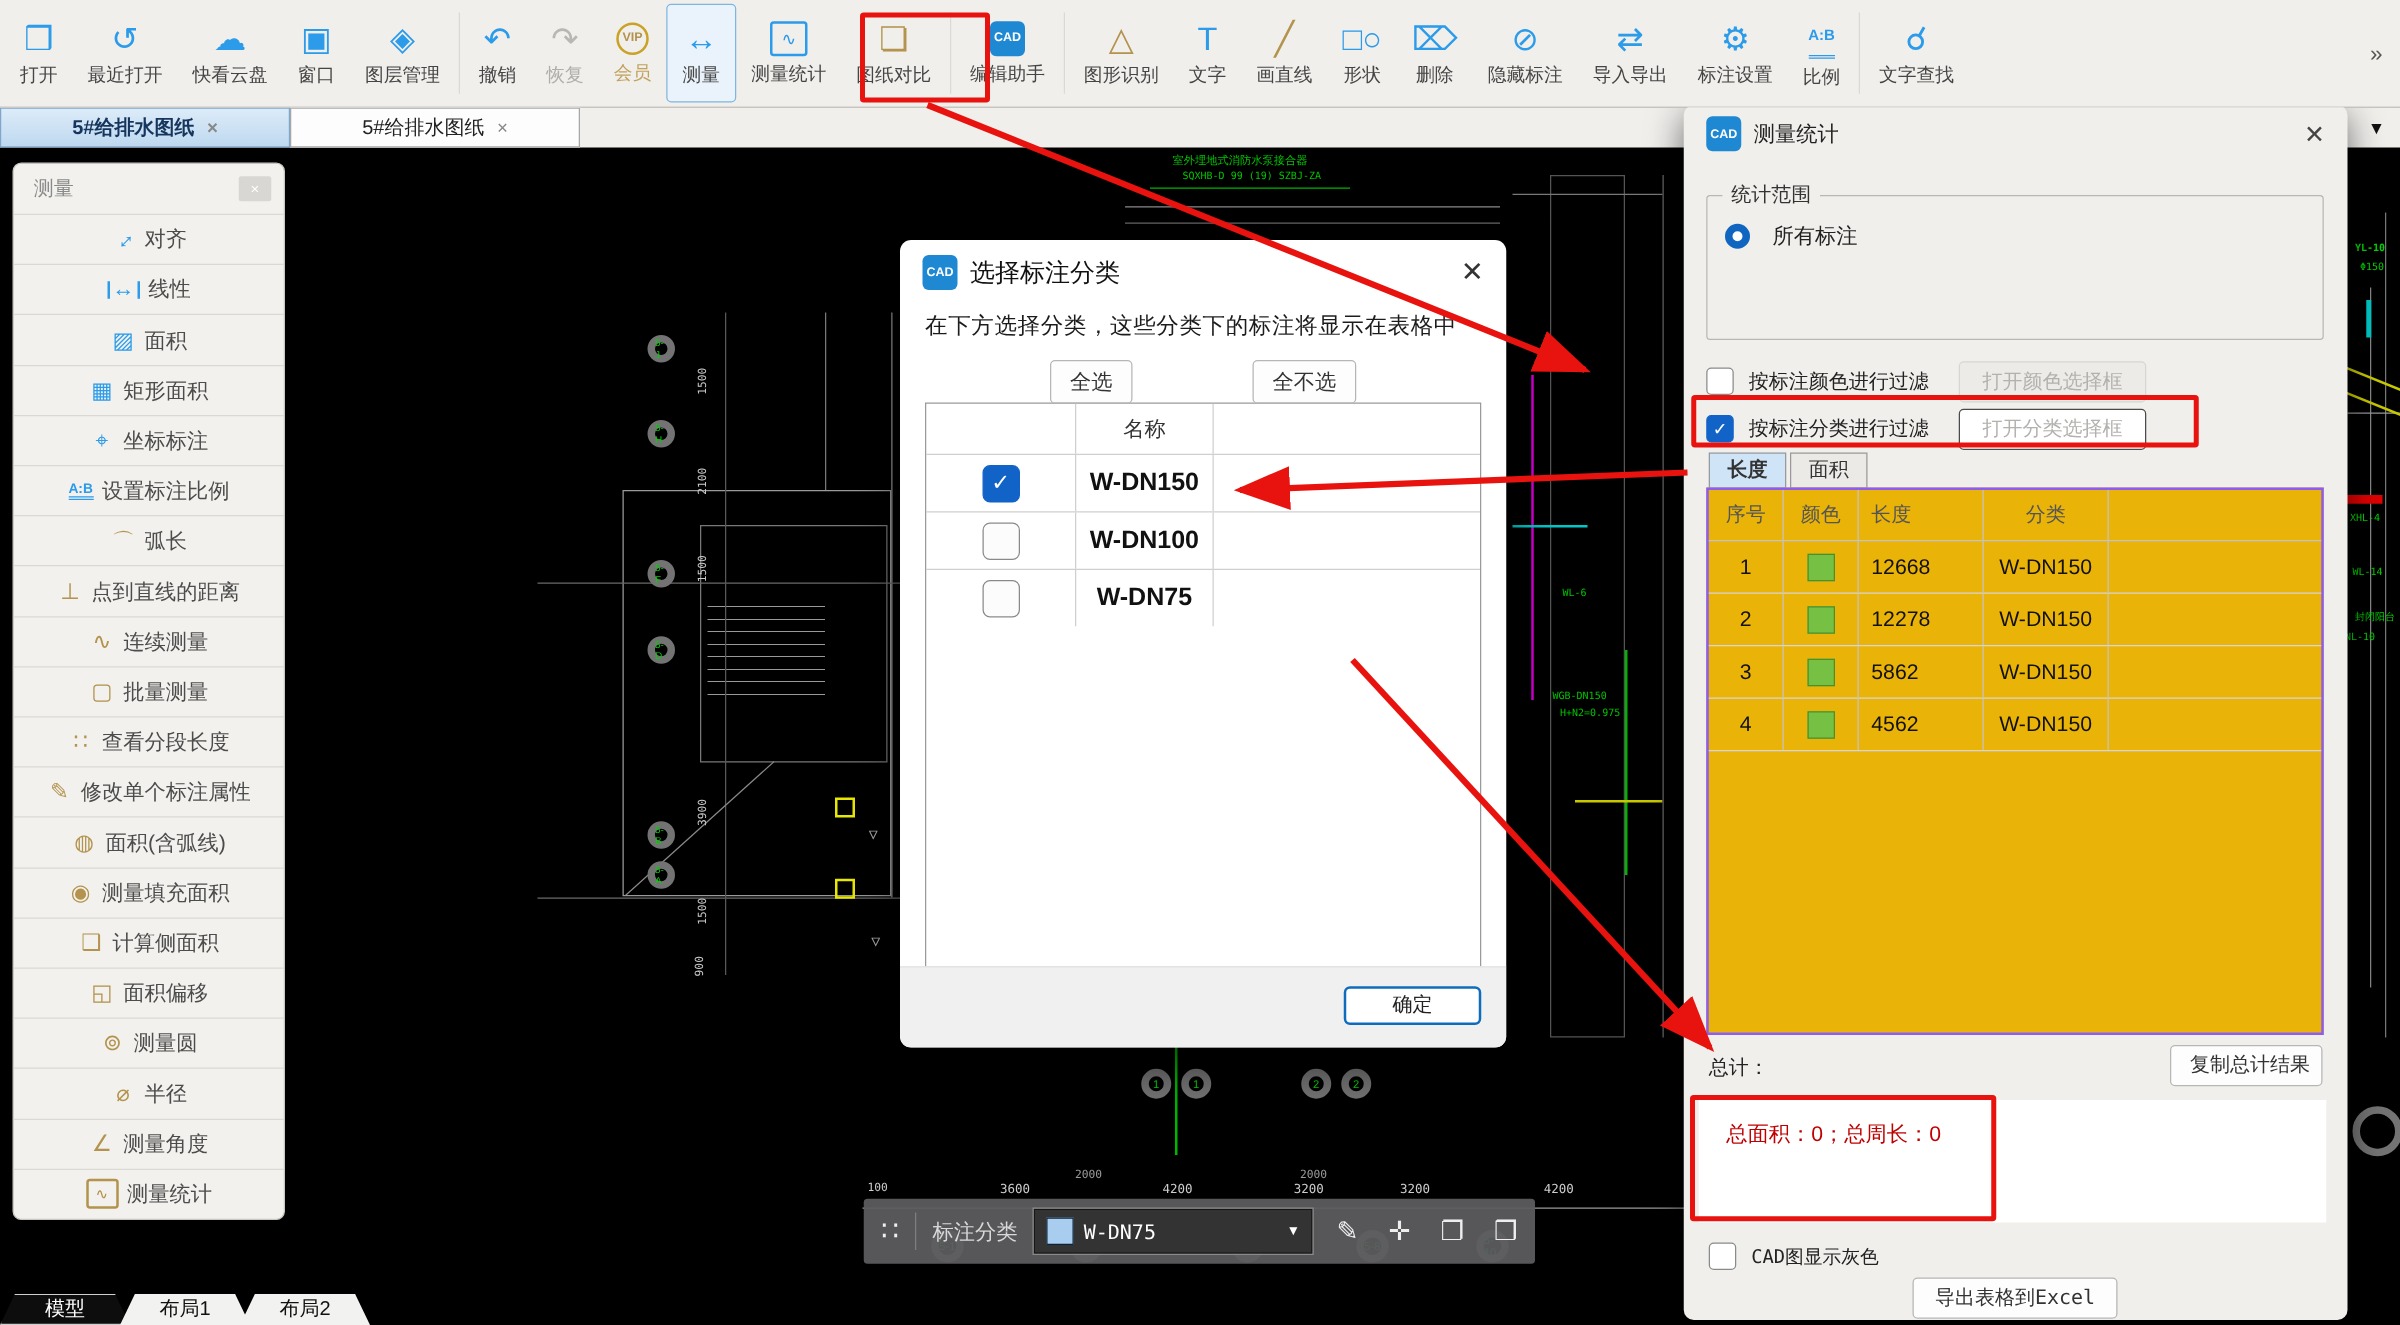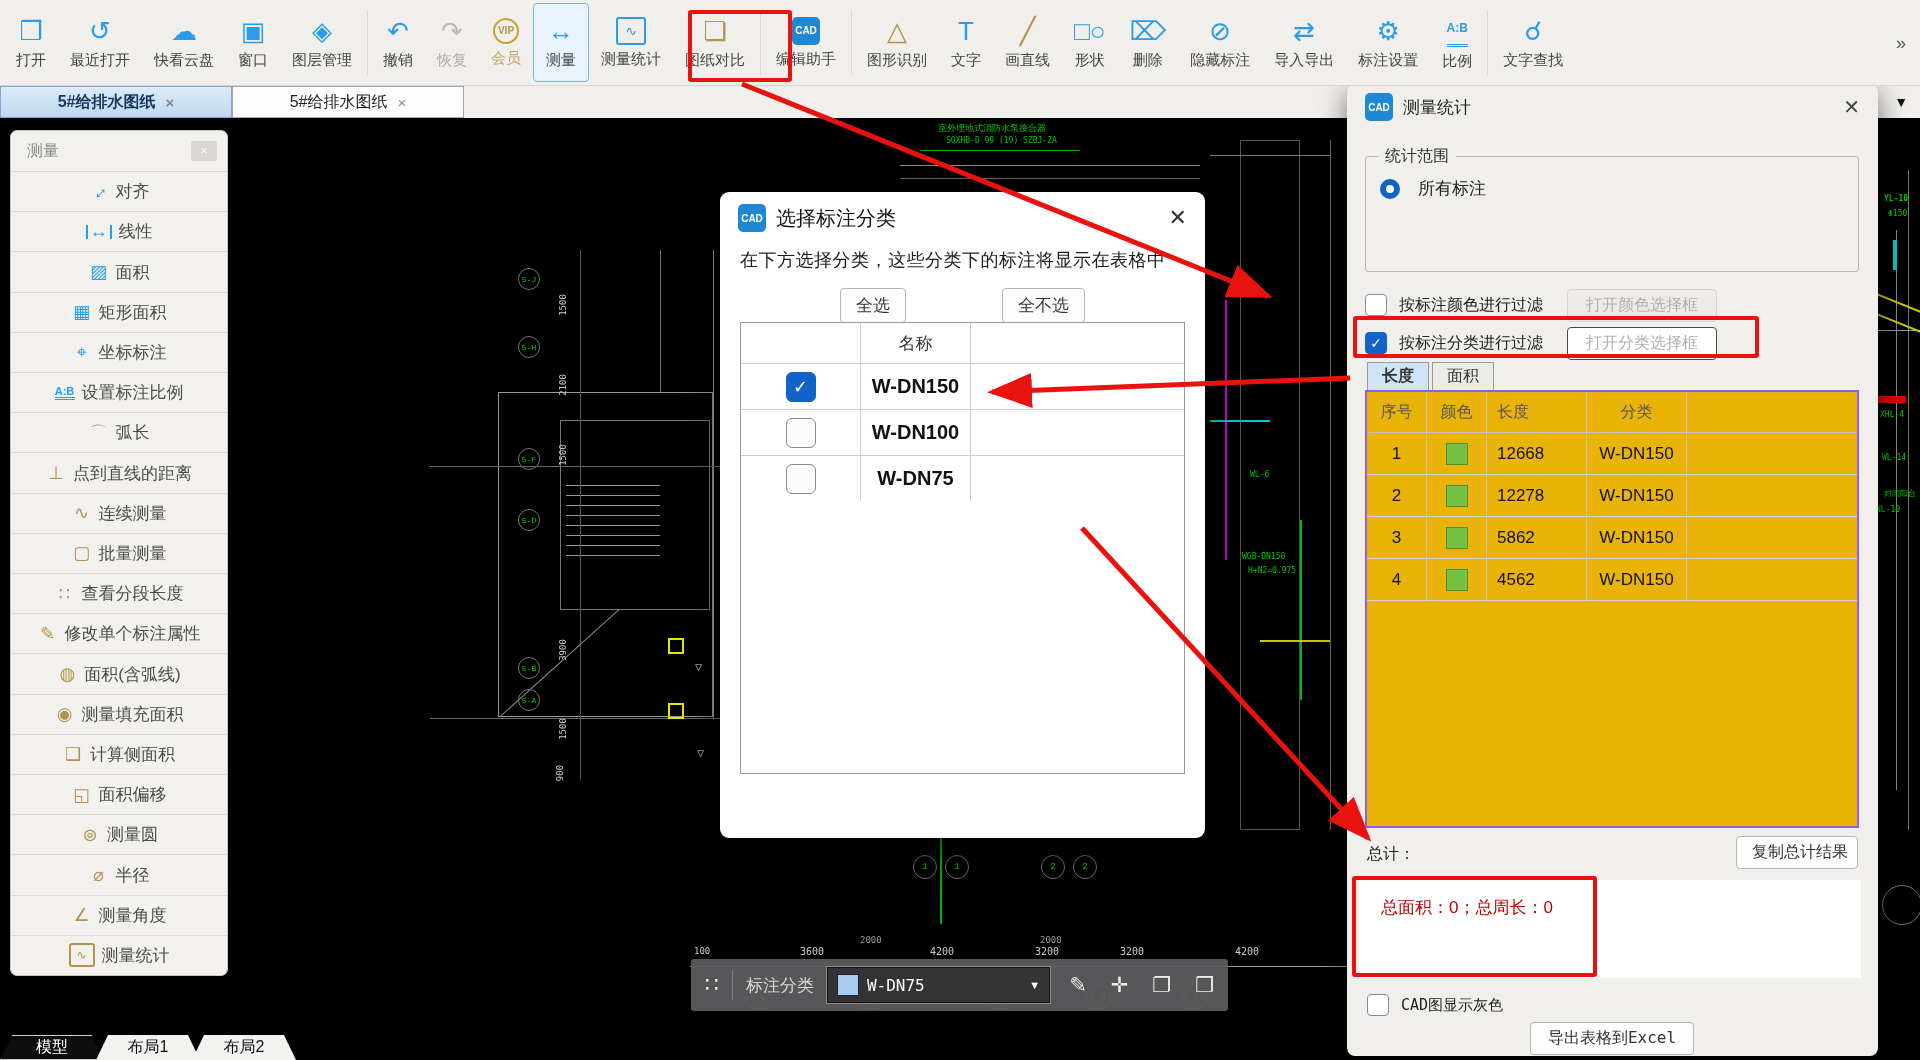--- a/index.html
+++ b/index.html
@@ -34,22 +34,22 @@
     border:1px solid #a7a7a7;background:#fdfdfd;color:#222;box-sizing:border-box}
   .doc-tab.active{background:linear-gradient(#dcebf8,#bfd9f0);border:1px solid #7ea6cf;color:#16355e;font-weight:bold}
   .doc-tab .x{color:#888;font-size:15px}
   .tab-menu{margin-left:auto;padding:0 12px;color:#111;font-size:14px;display:flex;align-items:center}
 
   
   .canvas{position:absolute;inset:0;background:#000;overflow:hidden;z-index:1}
   .cad-line{position:absolute;transform-origin:left top}
   .cad-text{position:absolute;white-space:nowrap;font-family:"DejaVu Sans Mono","Liberation Mono",monospace}
   .cad-box{position:absolute;border:1px solid;box-sizing:border-box}
-  .cad-bubble{position:absolute;border:1px solid #737373;color:#00d400;border-radius:50%;
-    display:flex;align-items:center;justify-content:center;font-family:Liberation Mono, monospace;box-sizing:border-box}
+  .cad-bubble{position:absolute;border:6px solid #737373;color:#00d400;border-radius:50%;
+    display:flex;align-items:center;justify-content:center;font-family:Liberation Sans, sans-serif;box-sizing:border-box}
   .stairs{position:absolute;background:repeating-linear-gradient(#0000 0 9px,#999 9px 10px)}
 
   
   .mpanel{position:absolute;left:10px;top:130px;width:218px;height:846px;background:#f2f1ee;
     border:1px solid #c9c7c2;border-radius:7px;box-shadow:0 4px 16px rgba(0,0,0,.5);z-index:5;
     display:flex;flex-direction:column;box-sizing:border-box}
   .mpanel-h{height:40px;flex:none;display:flex;align-items:center;padding:0 10px 0 16px;color:#8a8a8a;font-size:16px}
   .mpanel-x{margin-left:auto;width:26px;height:20px;background:#d9d7d3;color:#fff;display:flex;
     align-items:center;justify-content:center;font-size:12px;border-radius:2px}
   .m-item{flex:1;display:flex;align-items:center;justify-content:center;gap:7px;
@@ -488,20 +488,23 @@
       <div class="dlg-c2">W-DN100</div>
     </div>
           <div class="dlg-row">
       <div class="dlg-c1">
         <span class="cb"></span>
       </div>
       <div class="dlg-c2">W-DN75</div>
     </div>
         </div>
     </div>
+    <div class="dlg-foot">
+      <span class="ok-btn">确定</span>
+    </div>
   </div>
 
   <div class="spanel">
     <div class="sp-h">
       <span class="cadbadge">CAD</span>
       <span class="sp-title">测量统计</span>
       <span class="sp-x">✕</span>
     </div>
     <div class="group">
       <span class="group-leg">统计范围</span>

